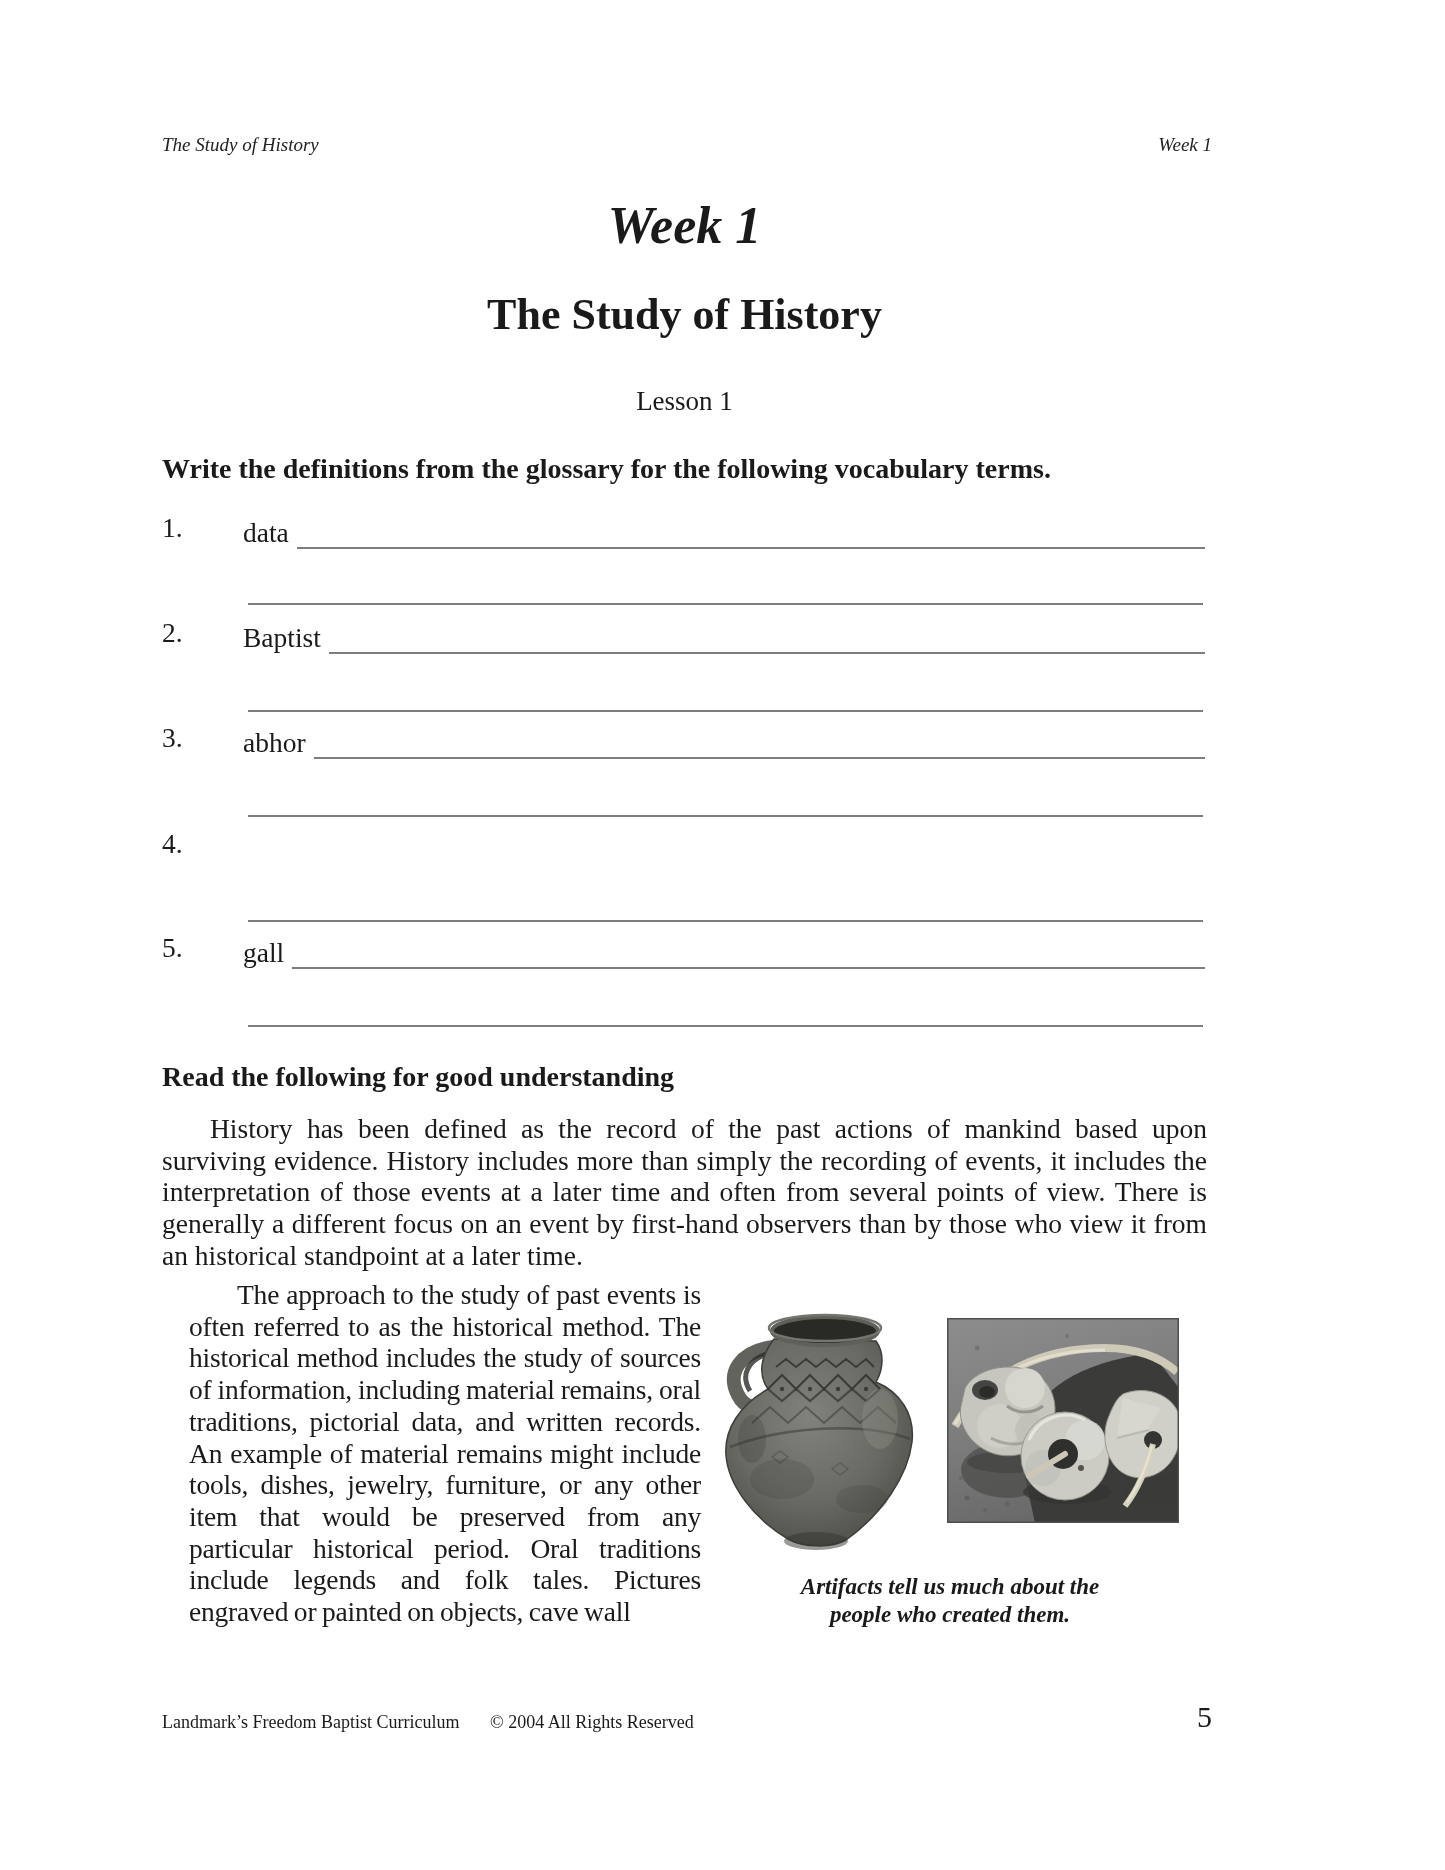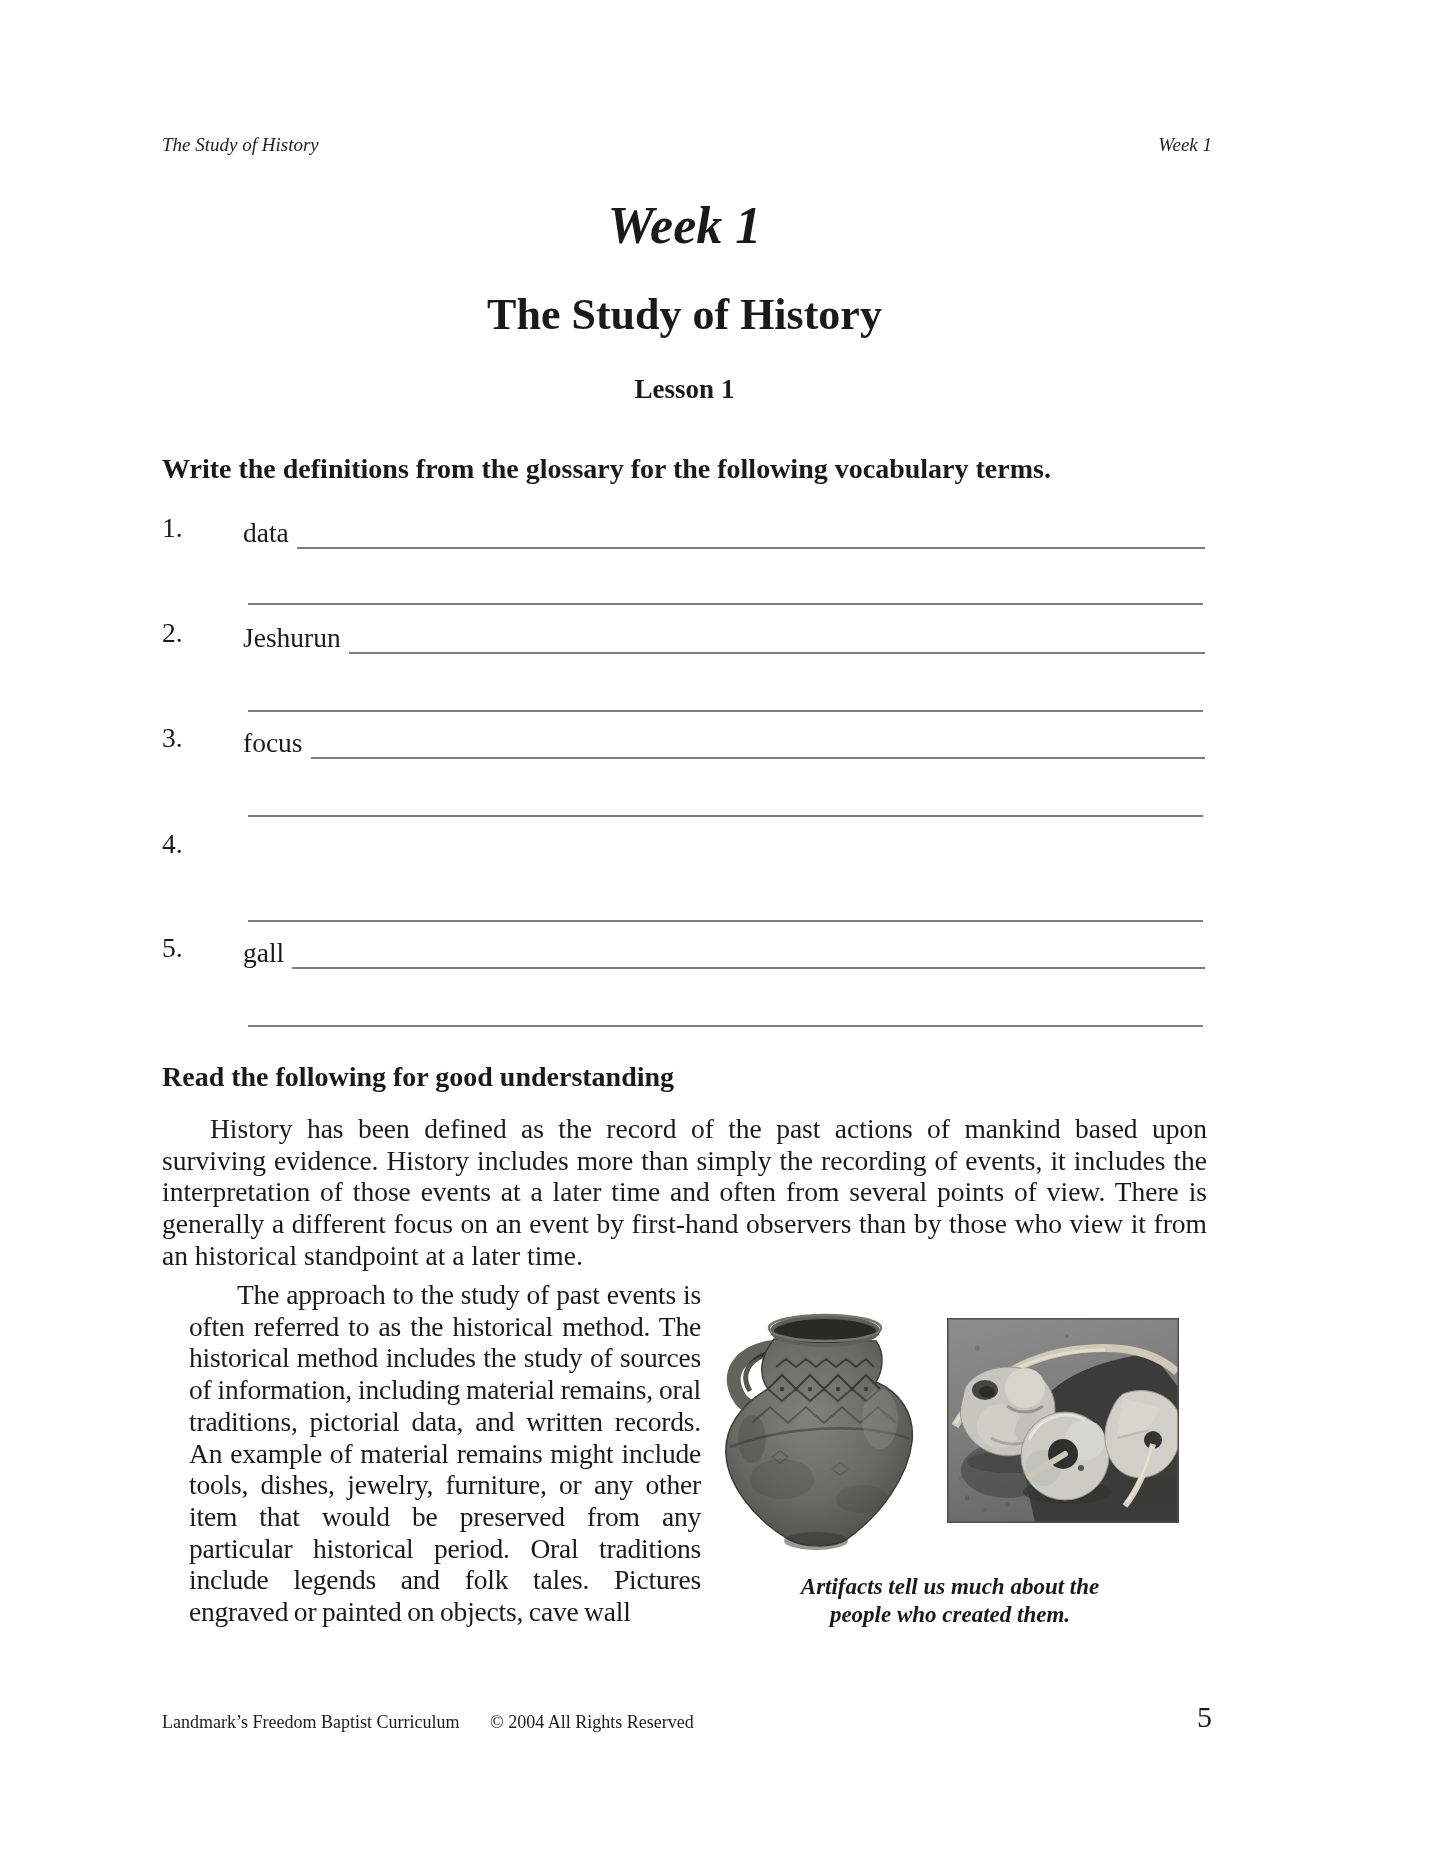--- a/index.html
+++ b/index.html
@@ -20,22 +20,22 @@
   
   .doc-title{
     position:absolute;top:200px;left:162px;width:1045px;
     text-align:center;font-size:52px;font-weight:bold;font-style:italic;line-height:1;
   }
   .doc-subtitle{
     position:absolute;top:293px;left:162px;width:1045px;
     text-align:center;font-size:44px;font-weight:bold;line-height:1;
   }
   .lesson{
-    position:absolute;top:376px;left:162px;width:1045px;
-    text-align:center;font-size:27px;font-weight:bold;line-height:1;
+    position:absolute;top:388px;left:162px;width:1045px;
+    text-align:center;font-size:27px;font-weight:normal;line-height:1;
   }
   .instruction{
     position:absolute;top:455px;left:162px;
     font-size:28px;font-weight:bold;white-space:nowrap;line-height:1;
   }
   
   .vocab-num{
     position:absolute;left:162px;font-size:27.5px;line-height:28px;
   }
   .vocab-row{
@@ -94,28 +94,28 @@
 
   <span class="vocab-num n1">1.</span>
   <div class="vocab-row r1">
     <span class="term">data</span>
     <span class="fill-line"></span>
   </div>
   <div class="cont-line c1"></div>
 
   <span class="vocab-num n2">2.</span>
   <div class="vocab-row r2">
-    <span class="term">Jeshurun</span>
+    <span class="term">Baptist</span>
     <span class="fill-line"></span>
   </div>
   <div class="cont-line c2"></div>
 
   <span class="vocab-num n3">3.</span>
   <div class="vocab-row r3">
-    <span class="term">focus</span>
+    <span class="term">abhor</span>
     <span class="fill-line"></span>
   </div>
   <div class="cont-line c3"></div>
 
   <span class="vocab-num n4">4.</span>
   <div class="cont-line c4"></div>
 
   <span class="vocab-num n5">5.</span>
   <div class="vocab-row r5">
     <span class="term">gall</span>

